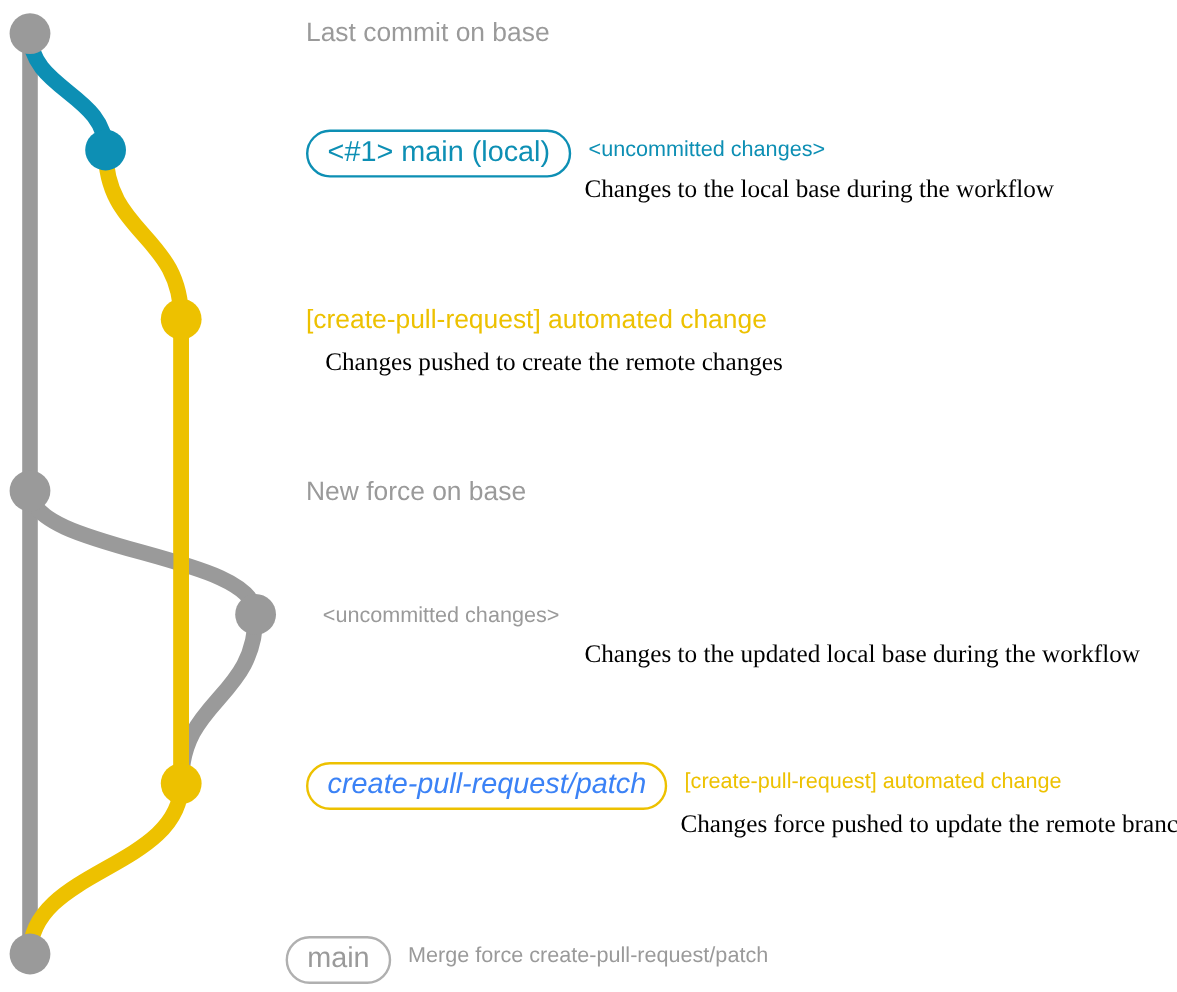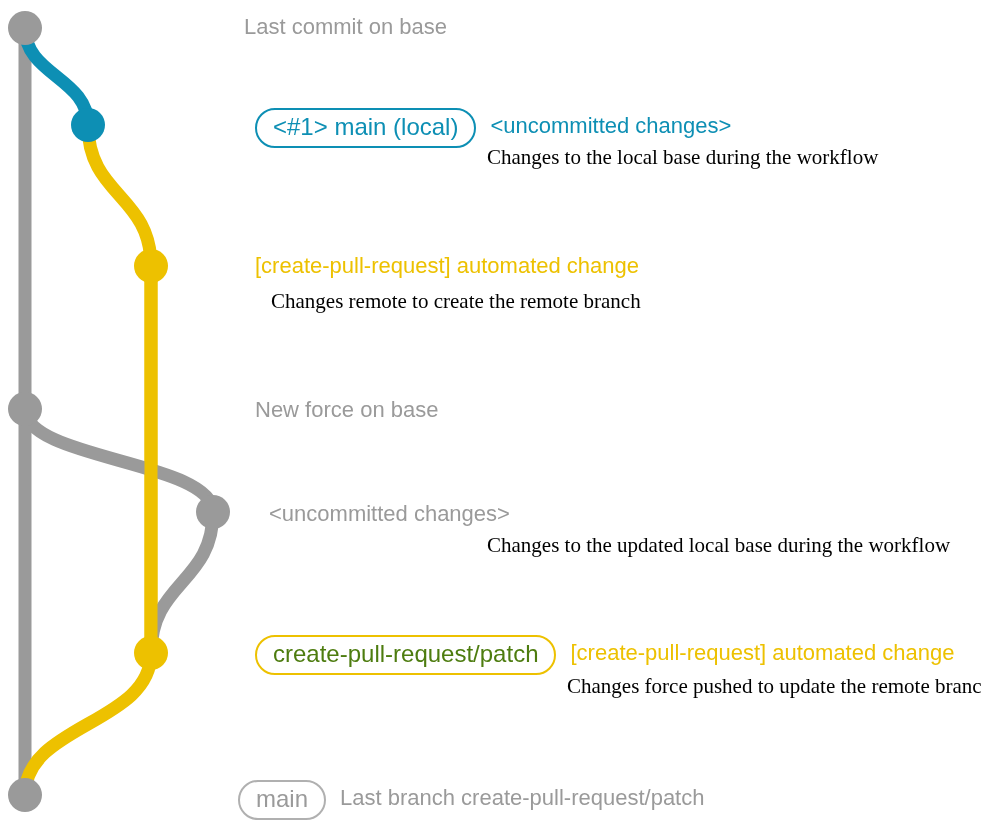--- a/index.html
+++ b/index.html
@@ -33,24 +33,24 @@
     padding: 5px 16px 7px 16px;
     font-size: 24px;
     line-height: 1.0;
     white-space: nowrap;
     background: #ffffff;
     box-sizing: border-box;
     text-align: center;
   }
   .pill.teal   { border-color: #0d8fb4; color: #0d8fb4; }
   .pill.gray   { border-color: #b0b0b0; color: #9a9a9a; }
-  .pill.yellow { border-color: #edc100; color: #4d7c0f; }
+  .pill.yellow { border-color: #edc100; color: #3b82f6; font-style: italic; }
 
   .subject {
-    font-size: 22px;
+    font-size: 18px;
     line-height: 1.0;
     white-space: nowrap;
     padding-top: 7px;
   }
   .subject.teal   { color: #0d8fb4; }
   .subject.gray   { color: #9a9a9a; }
   .subject.yellow { color: #edc100; }
 
   .heading {
     position: absolute;
@@ -64,21 +64,21 @@
   .note {
     position: absolute;
     font-family: Liberation Serif, serif;
     font-size: 21px;
     line-height: 1.0;
     color: #000000;
     white-space: nowrap;
   }
 
   
-  #hd-last-commit { left: 244px; top: 16px; text-align: right; }
+  #hd-last-commit { left: 255px; top: 16px; text-align: right; }
   #row-1         { left: 255px; top: 108px; }
   #note-1        { left: 487px; top: 147px; }
 
   #hd-cpr-1      { left: 255px; top: 255px; }
   #note-2        { left: 271px; top: 291px; }
 
   #hd-new-commit { left: 255px; top: 399px; }
 
   #row-2         { left: 255px; top: 496px; }
   #note-3        { left: 487px; top: 535px; }
@@ -118,31 +118,31 @@
 
 <div class="heading gray" id="hd-last-commit">Last commit on base</div>
 
 <div class="row" id="row-1">
   <span class="pill teal">&lt;#1&gt; main (local)</span>
   <span class="subject teal" style="margin-left:14px;">&lt;uncommitted changes&gt;</span>
 </div>
 <div class="note" id="note-1">Changes to the local base during the workflow</div>
 
 <div class="heading yellow" id="hd-cpr-1">[create-pull-request] automated change</div>
-<div class="note" id="note-2">Changes remote to create the remote branch</div>
+<div class="note" id="note-2">Changes pushed to create the remote changes</div>
 
 <div class="heading gray" id="hd-new-commit">New force on base</div>
 
 <div class="row" id="row-2">
   <span class="subject gray" style="margin-left:14px;">&lt;uncommitted changes&gt;</span>
 </div>
 <div class="note" id="note-3">Changes to the updated local base during the workflow</div>
 
 <div class="row" id="row-3">
   <span class="pill yellow">create-pull-request/patch</span>
   <span class="subject yellow" style="margin-left:14px;">[create-pull-request] automated change</span>
 </div>
 <div class="note" id="note-4">Changes force pushed to update the remote branch</div>
 
 <div class="row" id="row-4">
   <span class="pill gray">main</span>
-  <span class="subject gray" style="margin-left:14px;">Last branch create-pull-request/patch</span>
+  <span class="subject gray" style="margin-left:14px;">Merge force create-pull-request/patch</span>
 </div>
 
 </body></html>

